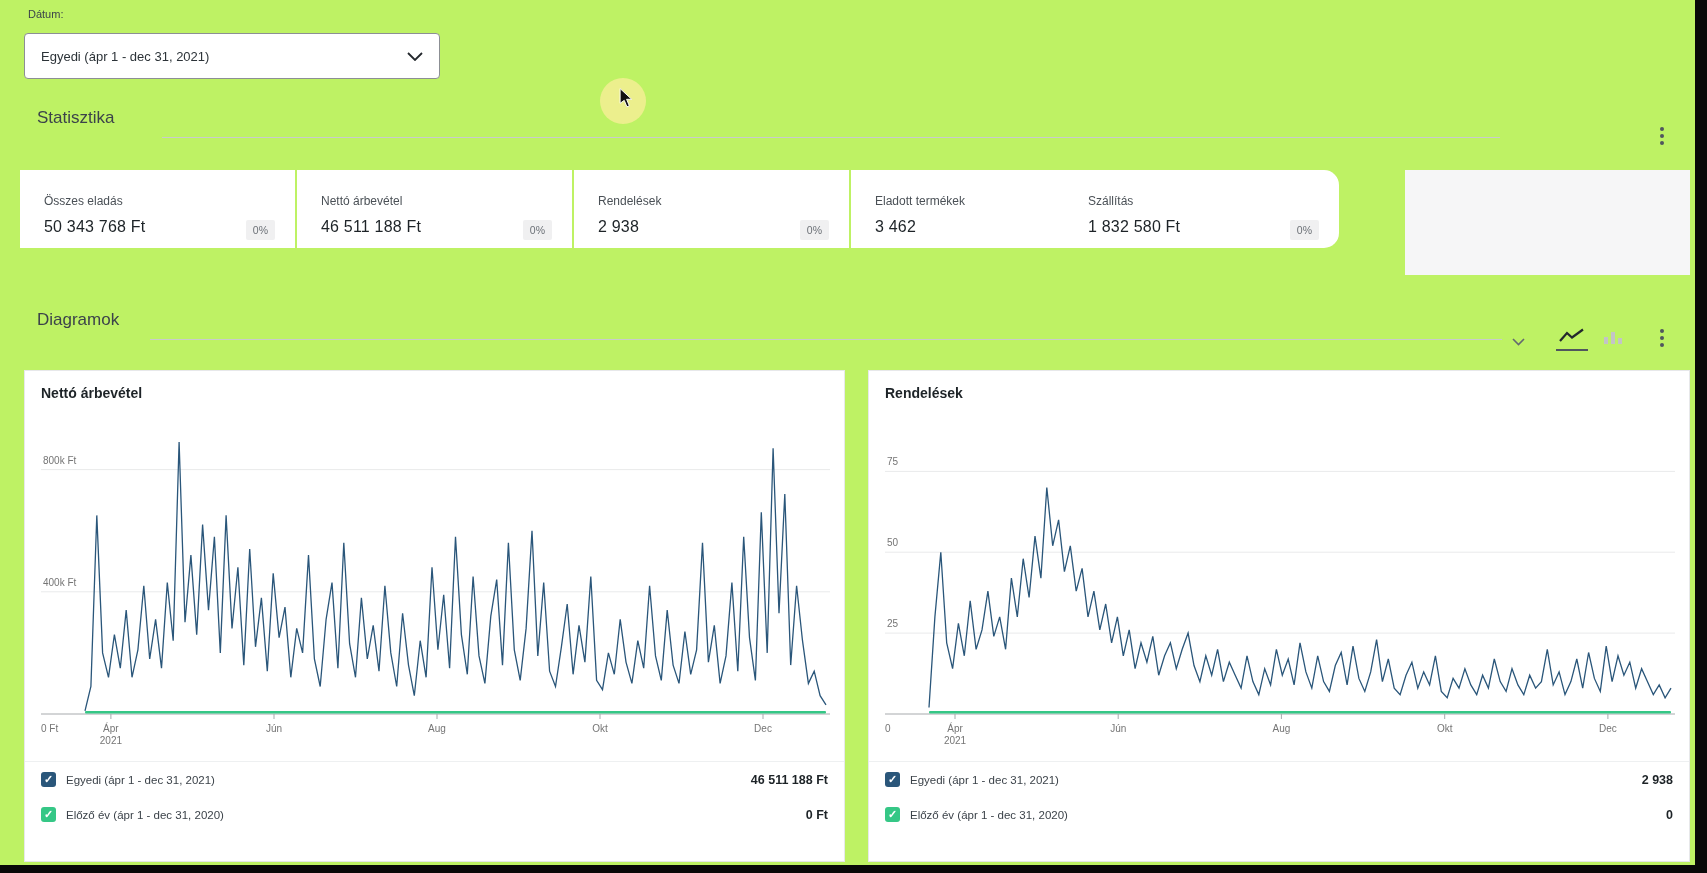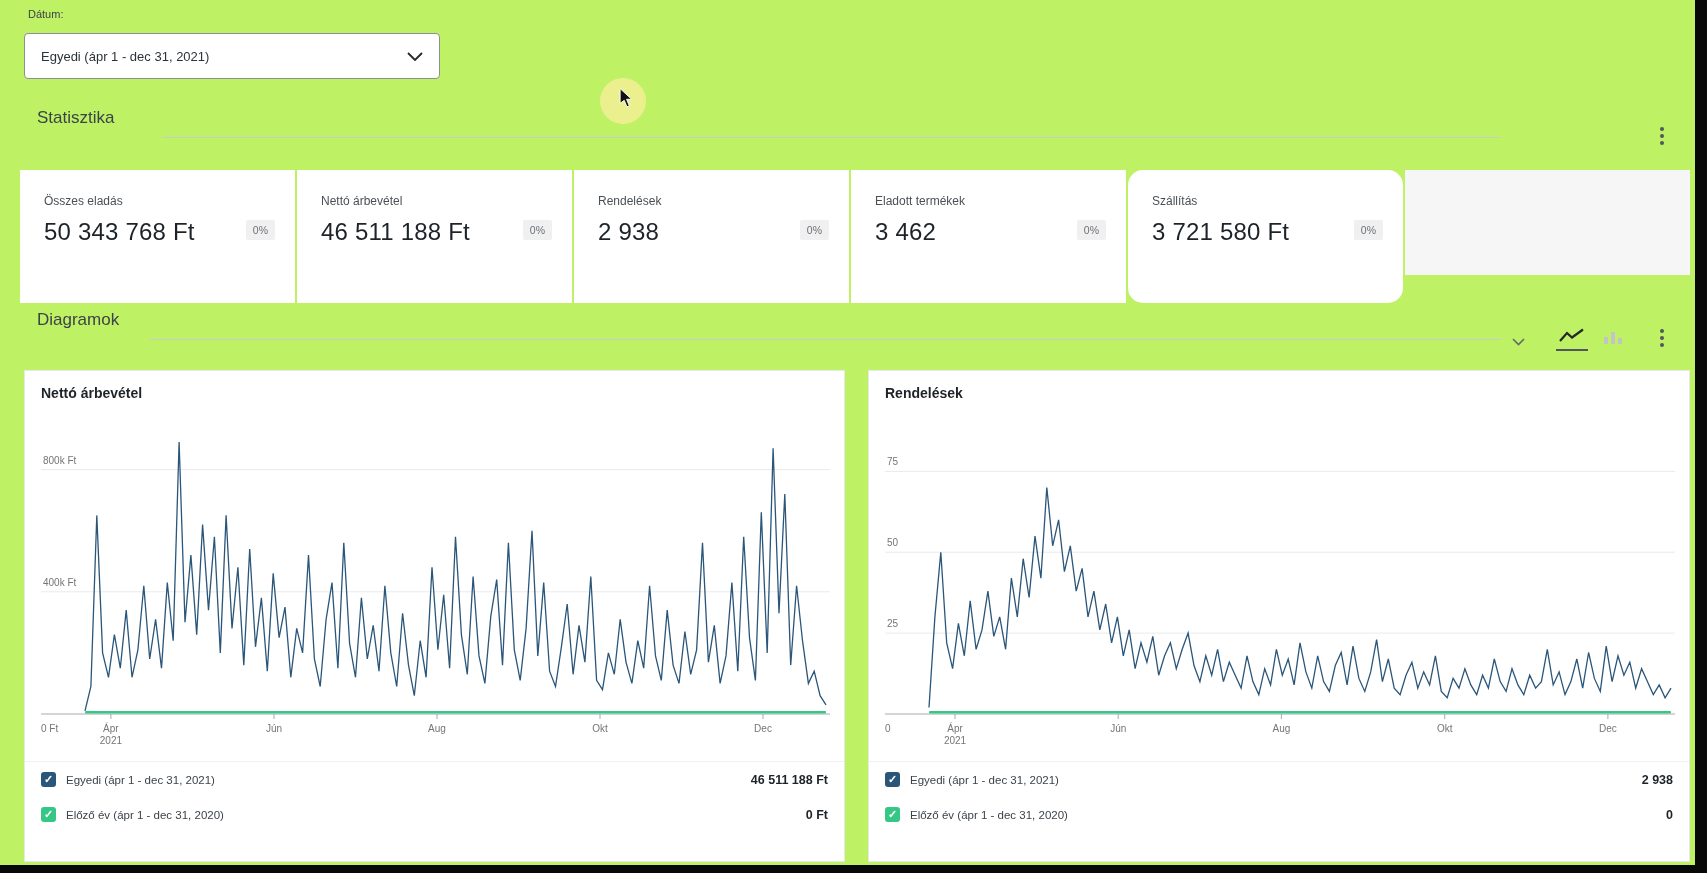--- a/index.html
+++ b/index.html
@@ -22,24 +22,24 @@
   .cursor svg{position:absolute;left:18px;top:10px;}
 
   
   .sec-title{position:absolute;font-size:17px;color:#3c434a;}
   .sec-line{position:absolute;height:1px;background:#c9cbcd;}
   .kebab{position:absolute;width:20px;height:26px;cursor:pointer;display:flex;flex-direction:column;
          align-items:center;justify-content:center;gap:3px;}
   .kebab i{width:4px;height:4px;border-radius:50%;background:#50575e;}
 
   
-  .stat-card{position:absolute;top:170px;width:275px;height:133px;background:#fff;cursor:pointer;}
+  .stat-card{position:absolute;top:170px;width:275px;height:78px;background:#fff;cursor:pointer;}
   .stat-filler{position:absolute;top:170px;left:1405px;width:285px;height:105px;background:#f6f6f7;}
   .stat-label{position:absolute;left:24px;top:24px;font-size:12px;color:#4a5056;}
-  .stat-value{position:absolute;left:24px;top:48px;font-size:24px;font-weight:500;color:#1d2327;letter-spacing:.2px;text-align:center;}
+  .stat-value{position:absolute;left:24px;top:48px;font-size:16px;font-weight:500;color:#1d2327;letter-spacing:.2px;text-align:center;}
   .stat-badge{position:absolute;right:20px;top:50px;height:20px;line-height:20px;padding:0 7px;
               background:#f0f0f1;border-radius:2px;font-size:10.5px;color:#6c7177;}
 
   
   .ctrl{position:absolute;cursor:pointer;}
   .icon-underline{position:absolute;left:1556px;top:349px;width:32px;height:2px;background:#50575e;}
 
   
   .chart-panel{position:absolute;top:370px;width:821px;height:492px;background:#fff;border:1px solid #e7e8ea;
                box-sizing:border-box;}
@@ -93,23 +93,23 @@
   <div class="stat-card" style="left:574px;">
     <div class="stat-label">Rendelések</div>
     <div class="stat-value">2 938</div>
     <div class="stat-badge">0%</div>
   </div>
   <div class="stat-card" style="left:851px;">
     <div class="stat-label">Eladott termékek</div>
     <div class="stat-value">3 462</div>
     <div class="stat-badge">0%</div>
   </div>
-  <div class="stat-card" style="left:1128px;border-radius:15px;">
+  <div class="stat-card" style="left:1064px;border-radius:15px;">
     <div class="stat-label">Szállítás</div>
-    <div class="stat-value">3 721 580 Ft</div>
+    <div class="stat-value">1 832 580 Ft</div>
     <div class="stat-badge">0%</div>
   </div>
   <div class="stat-filler"></div>
 
   <div class="sec-title" style="left:37px;top:310px;">Diagramok</div>
   <div class="sec-line" style="left:150px;top:339px;width:1352px;"></div>
   <div class="ctrl" style="left:1512px;top:332px;">
     <svg width="13" height="8" viewBox="0 0 13 8">
         <polyline points="1,1 6.5,6.5 12,1" fill="none" stroke="#646970" stroke-width="1.6"></polyline>
       </svg>

